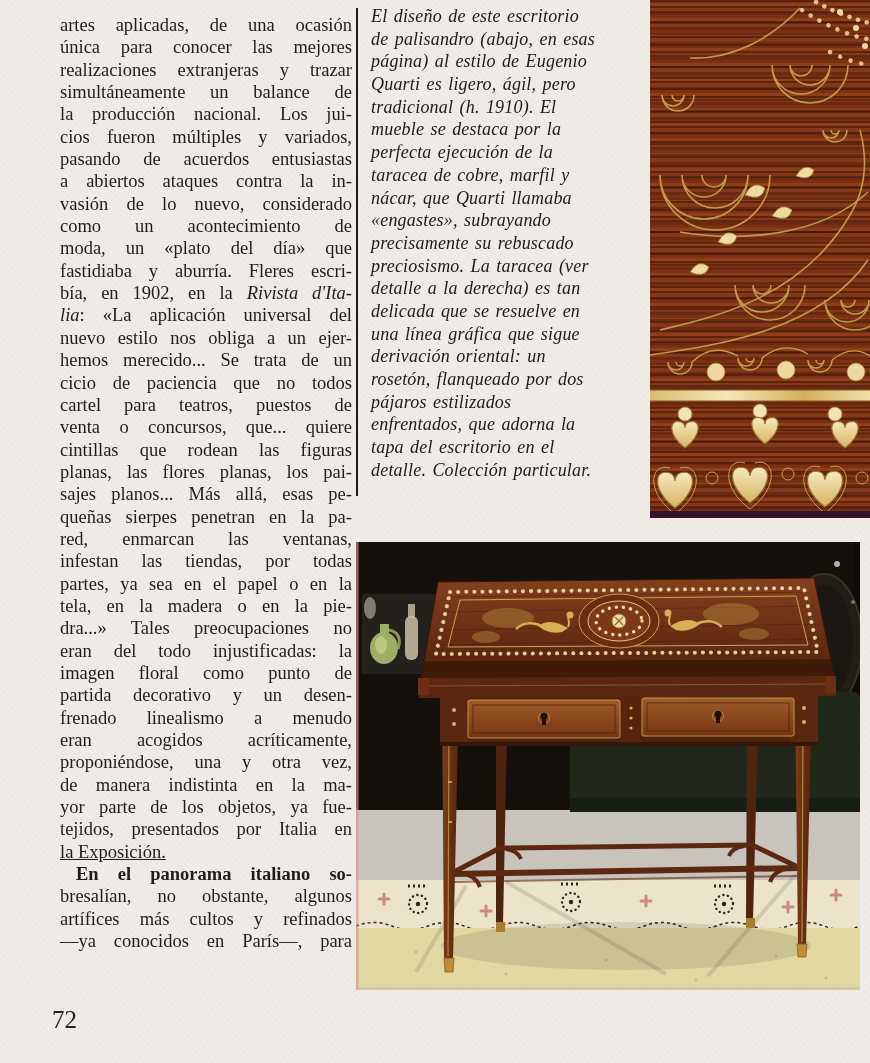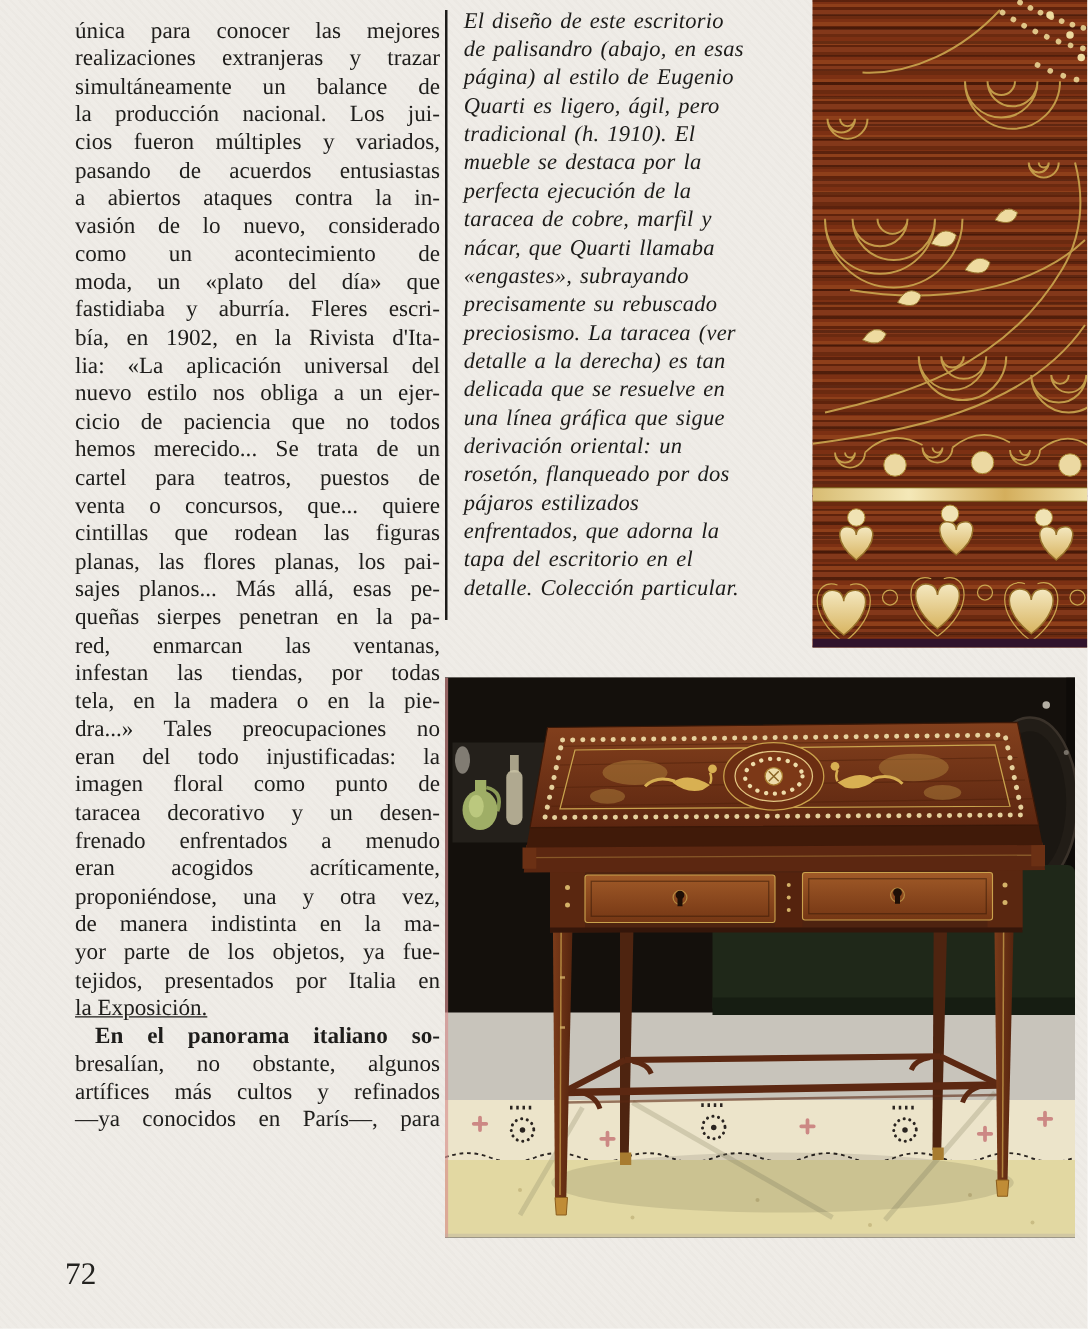--- a/index.html
+++ b/index.html
@@ -15,21 +15,21 @@
   }
   
   .body-col{position:absolute;left:60px;top:14px;width:292px;}
   .bline{
     font-size:18.5px;line-height:22.35px;height:22.35px;
     text-align:justify;text-align-last:justify;
     white-space:normal;color:#1e1d1b;
   }
   .bline.noj{text-align-last:left;text-decoration:underline;}
   .bline.ind{text-indent:16px;font-weight:bold;}
-  .it{margin-top:16px;}
+  .it{font-style:italic;margin-top:16px;}
   
   .caption-rule{position:absolute;left:356px;top:8px;width:2px;height:488px;background:#1d1c1a;}
   .caption-col{position:absolute;left:371px;top:5px;width:280px;}
   .cline{
     font-style:italic;font-size:18px;line-height:22.7px;height:22.7px;
     letter-spacing:.2px;word-spacing:1.6px;color:#1c1b19;
   }
   
   .pageno{position:absolute;left:52px;top:1006px;font-size:25px;color:#242320;}
   
@@ -42,50 +42,52 @@
   .fig-marquetry svg{position:absolute;left:0;top:0;}
   
   .fig-desk{position:absolute;left:356px;top:542px;width:504px;height:448px;background:#16120d;}
 </style>
 </head>
 <body>
 
 <div class="page">
 
   <div class="body-col">
+      <div class="bline"><span>artes aplicadas, de una ocasión</span></div>
       <div class="bline"><span>única para conocer las mejores</span></div>
       <div class="bline"><span>realizaciones extranjeras y trazar</span></div>
       <div class="bline"><span>simultáneamente un balance de</span></div>
       <div class="bline"><span>la producción nacional. Los jui-</span></div>
       <div class="bline"><span>cios fueron múltiples y variados,</span></div>
       <div class="bline"><span>pasando de acuerdos entusiastas</span></div>
       <div class="bline"><span>a abiertos ataques contra la in-</span></div>
       <div class="bline"><span>vasión de lo nuevo, considerado</span></div>
       <div class="bline"><span>como un acontecimiento de</span></div>
       <div class="bline"><span>moda, un «plato del día» que</span></div>
       <div class="bline"><span>fastidiaba y aburría. Fleres escri-</span></div>
       <div class="bline"><span>bía, en 1902, en la </span><span class="it">Rivista d'Ita-</span></div>
       <div class="bline"><span class="it">lia</span><span>: «La aplicación universal del</span></div>
       <div class="bline"><span>nuevo estilo nos obliga a un ejer-</span></div>
+      <div class="bline"><span>hemos merecido... Se trata de un</span></div>
       <div class="bline"><span>cicio de paciencia que no todos</span></div>
-      <div class="bline"><span>hemos merecido... Se trata de un</span></div>
       <div class="bline"><span>cartel para teatros, puestos de</span></div>
       <div class="bline"><span>venta o concursos, que... quiere</span></div>
       <div class="bline"><span>cintillas que rodean las figuras</span></div>
       <div class="bline"><span>planas, las flores planas, los pai-</span></div>
       <div class="bline"><span>sajes planos... Más allá, esas pe-</span></div>
       <div class="bline"><span>queñas sierpes penetran en la pa-</span></div>
       <div class="bline"><span>red, enmarcan las ventanas,</span></div>
       <div class="bline"><span>infestan las tiendas, por todas</span></div>
+      <div class="bline"><span>partes, ya sea en el papel o en la</span></div>
       <div class="bline"><span>tela, en la madera o en la pie-</span></div>
       <div class="bline"><span>dra...» Tales preocupaciones no</span></div>
       <div class="bline"><span>eran del todo injustificadas: la</span></div>
       <div class="bline"><span>imagen floral como punto de</span></div>
-      <div class="bline"><span>taracea decorativo y un desen-</span></div>
-      <div class="bline"><span>frenado enfrentados a menudo</span></div>
+      <div class="bline"><span>partida decorativo y un desen-</span></div>
+      <div class="bline"><span>frenado linealismo a menudo</span></div>
       <div class="bline"><span>eran acogidos acríticamente,</span></div>
       <div class="bline"><span>proponiéndose, una y otra vez,</span></div>
       <div class="bline"><span>de manera indistinta en la ma-</span></div>
       <div class="bline"><span>yor parte de los objetos, ya fue-</span></div>
       <div class="bline"><span>tejidos, presentados por Italia en</span></div>
       <div class="bline noj"><span>la Exposición.</span></div>
       <div class="bline ind"><span>En el panorama italiano so-</span></div>
       <div class="bline"><span>bresalían, no obstante, algunos</span></div>
       <div class="bline"><span>artífices más cultos y refinados</span></div>
       <div class="bline"><span>—ya conocidos en París—, para</span></div>

